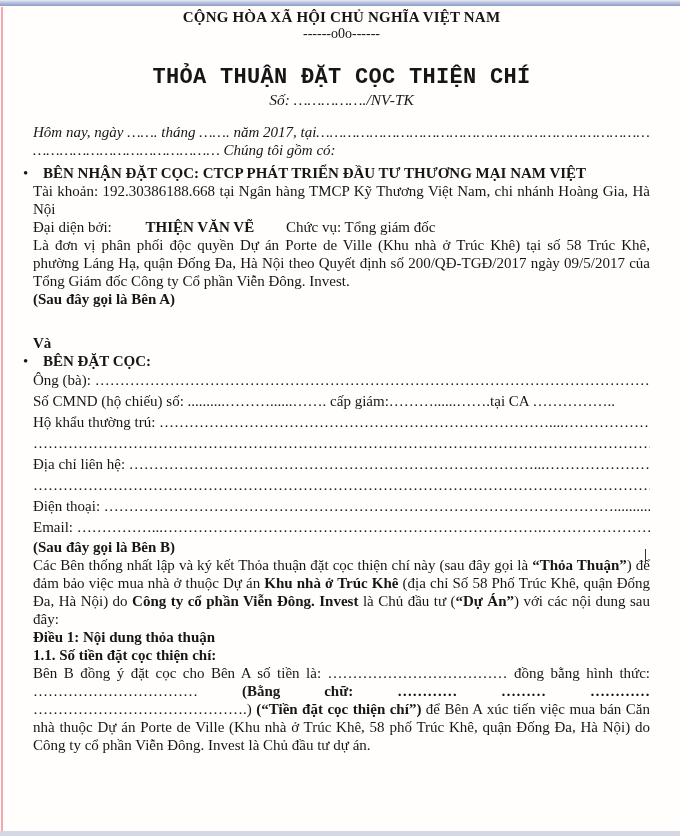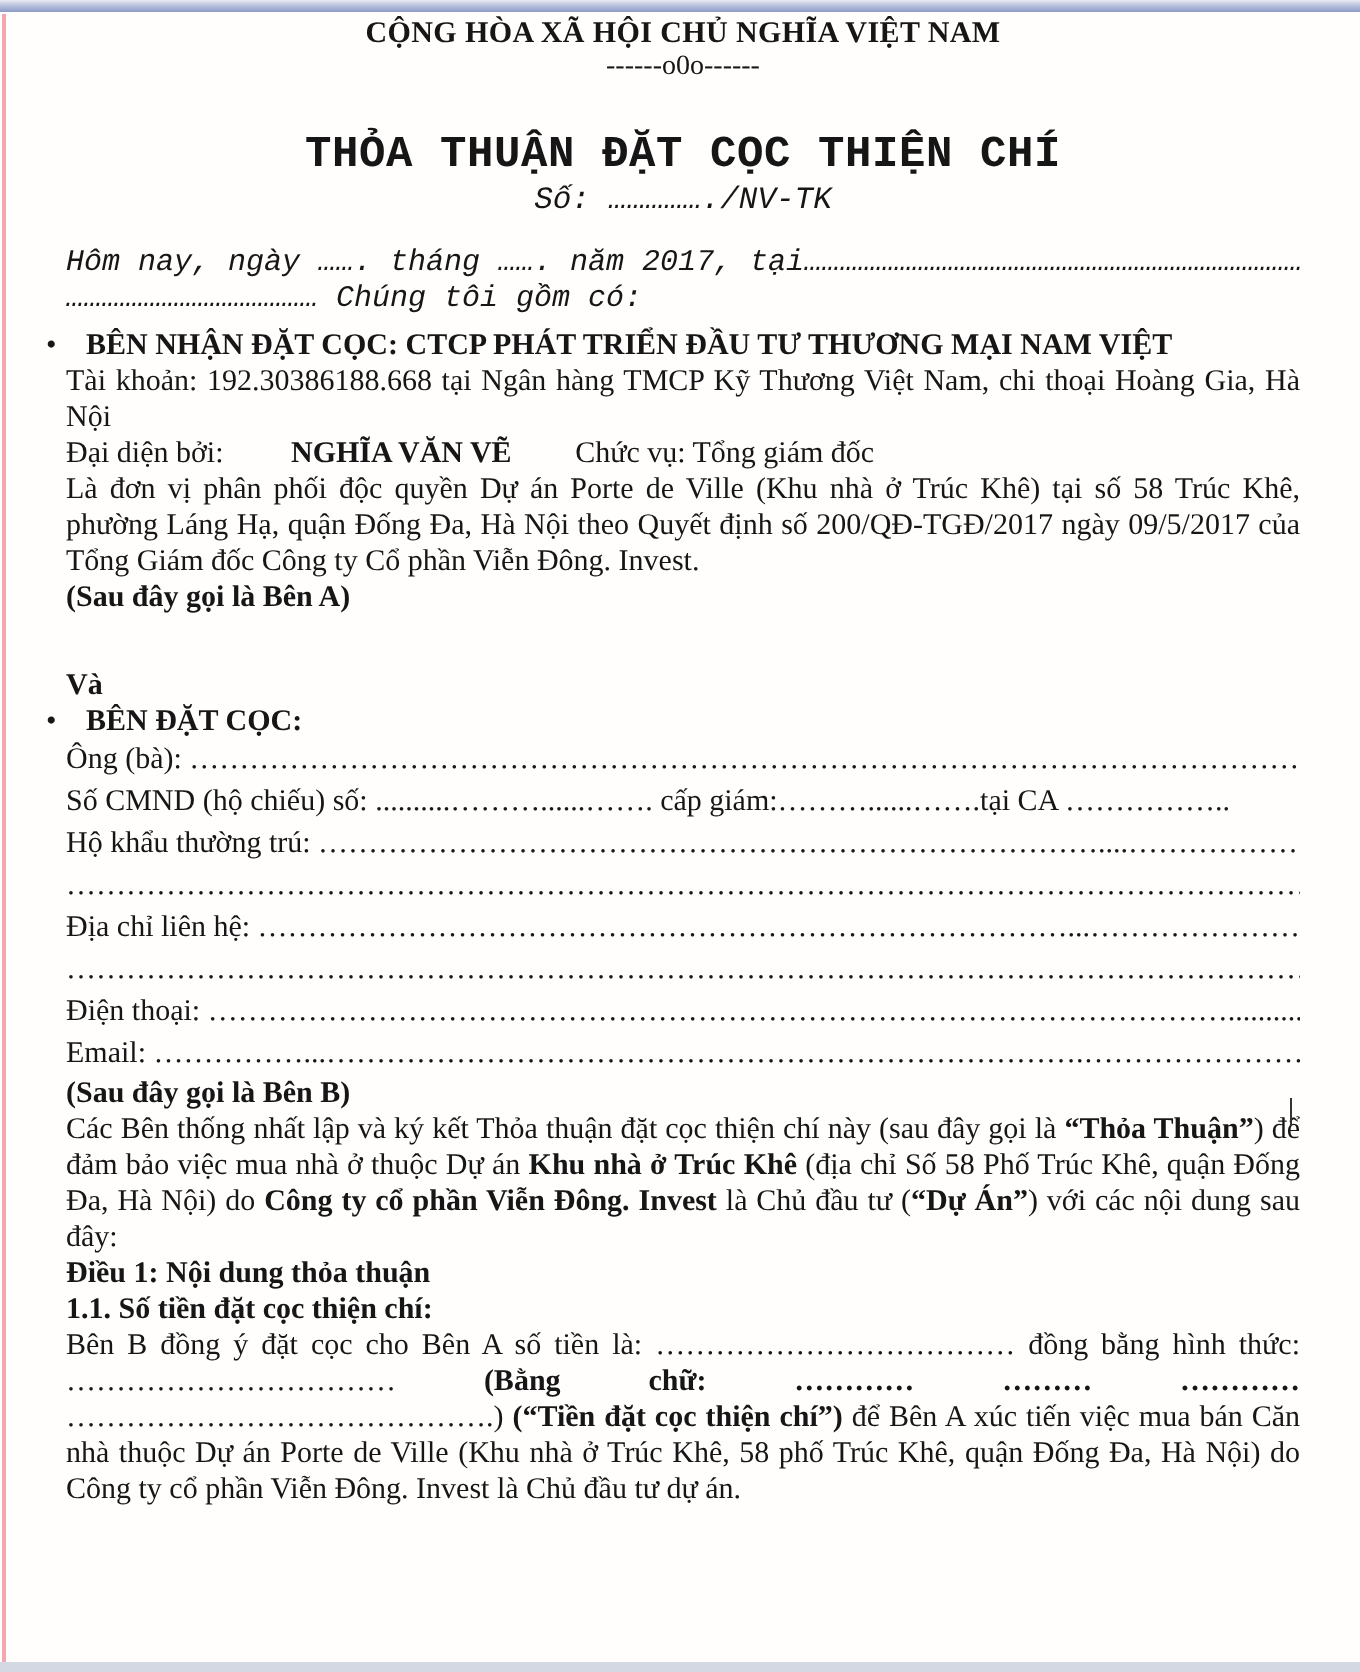--- a/index.html
+++ b/index.html
@@ -5,21 +5,21 @@
   html,body{margin:0;padding:0;background:#ffffff;}
   .page{position:relative;width:680px;height:836px;background:#fffefd;overflow:hidden;
         font-family:"Liberation Serif","DejaVu Serif",serif;color:#161616;}
   .top-bar{position:absolute;top:0;left:0;right:0;height:6px;
         background:linear-gradient(180deg,#e9ecf5 0%,#b9c2dd 45%,#8d9cc6 100%);}
   .left-line{position:absolute;top:7px;bottom:0;left:1px;width:2px;background:#f5a7af;}
   .bottom-bar{position:absolute;left:0;right:0;bottom:0;height:5px;background:#d3d8e3;}
   .content{position:absolute;top:8px;left:33px;right:30px;font-size:15px;line-height:18px;}
   .center{text-align:center;}
   .b{font-weight:bold;}
-  .i{font-style:italic;font-family:Liberation Mono, monospace;}
+  .i{font-style:italic;}
   .nat{font-size:15px;letter-spacing:.2px;}
   .motto{font-size:15px;}
   .ooo{font-size:14px;line-height:15px;}
   .title{font-size:22px;line-height:26px;margin-top:24px;letter-spacing:.3px;font-family:Liberation Mono, monospace;}
   .docnum{font-size:15.5px;line-height:18px;}
   .intro{margin-top:14px;}
   .clip{white-space:nowrap;overflow:hidden;}
   p.para{margin:0;text-align:justify;}
   .bullet-item{display:flex;margin-left:-10px;}
   .mt5{margin-top:5px;}
@@ -49,24 +49,24 @@
 
     <div class="intro">
       <div class="i clip">Hôm nay, ngày ……. tháng  ……. năm 2017, tại………………………………………………………………………………</div>
       <div class="i">……………………………………  Chúng tôi gồm có:</div>
     </div>
 
     <div class="bullet-item mt5">
       <span class="bullet">•</span>
       <span class="b">BÊN NHẬN ĐẶT CỌC: CTCP PHÁT TRIỂN ĐẦU TƯ THƯƠNG MẠI NAM VIỆT</span>
     </div>
-    <p class="para">Tài khoản: 192.30386188.668 tại Ngân hàng TMCP Kỹ Thương Việt Nam, chi thoại Hoàng Gia, Hà Nội</p>
+    <p class="para">Tài khoản: 192.30386188.668 tại Ngân hàng TMCP Kỹ Thương Việt Nam, chi nhánh Hoàng Gia, Hà Nội</p>
     <div>
       <span>Đại diện bởi:</span>
-      <span class="b rep-name">NGHĨA VĂN VẼ</span>
+      <span class="b rep-name">THIỆN VĂN VẼ</span>
       <span class="rep-pos">Chức vụ: Tổng giám đốc</span>
     </div>
     <p class="para">Là đơn vị phân phối độc quyền Dự án Porte de Ville (Khu nhà ở Trúc Khê) tại số 58 Trúc Khê, phường Láng Hạ, quận Đống Đa, Hà Nội theo Quyết định số 200/QĐ-TGĐ/2017 ngày 09/5/2017 của Tổng Giám đốc Công ty Cổ phần Viễn Đông. Invest.</p>
     <p class="para b">(Sau đây gọi là Bên A)</p>
 
     <div class="b connector">Và</div>
 
     <div class="bullet-item">
       <span class="bullet">•</span>
       <span class="b">BÊN ĐẶT CỌC:</span>

